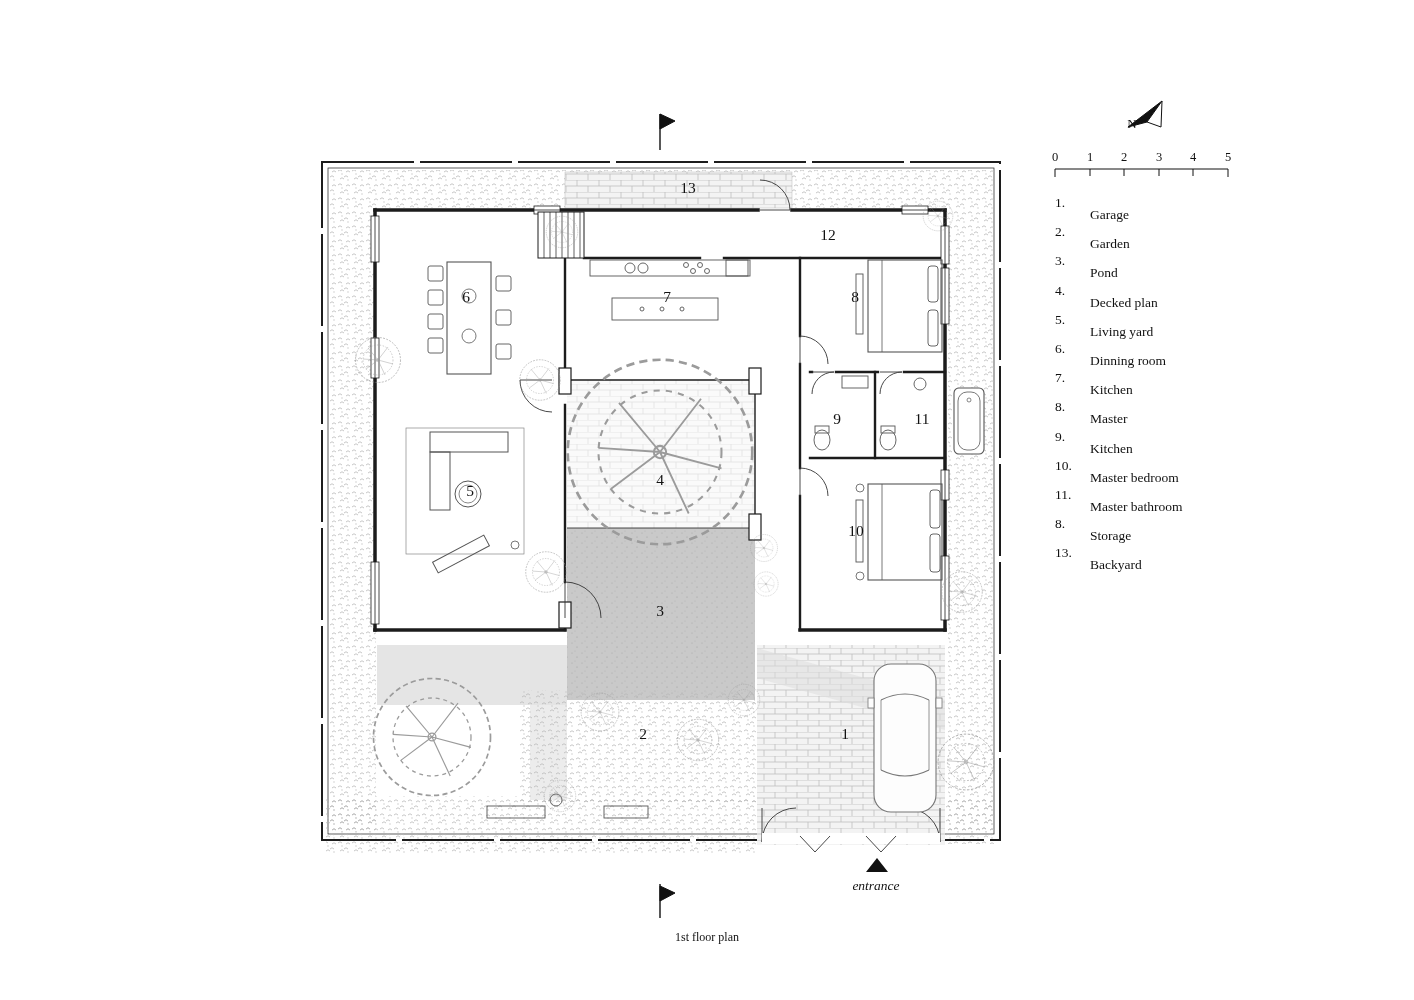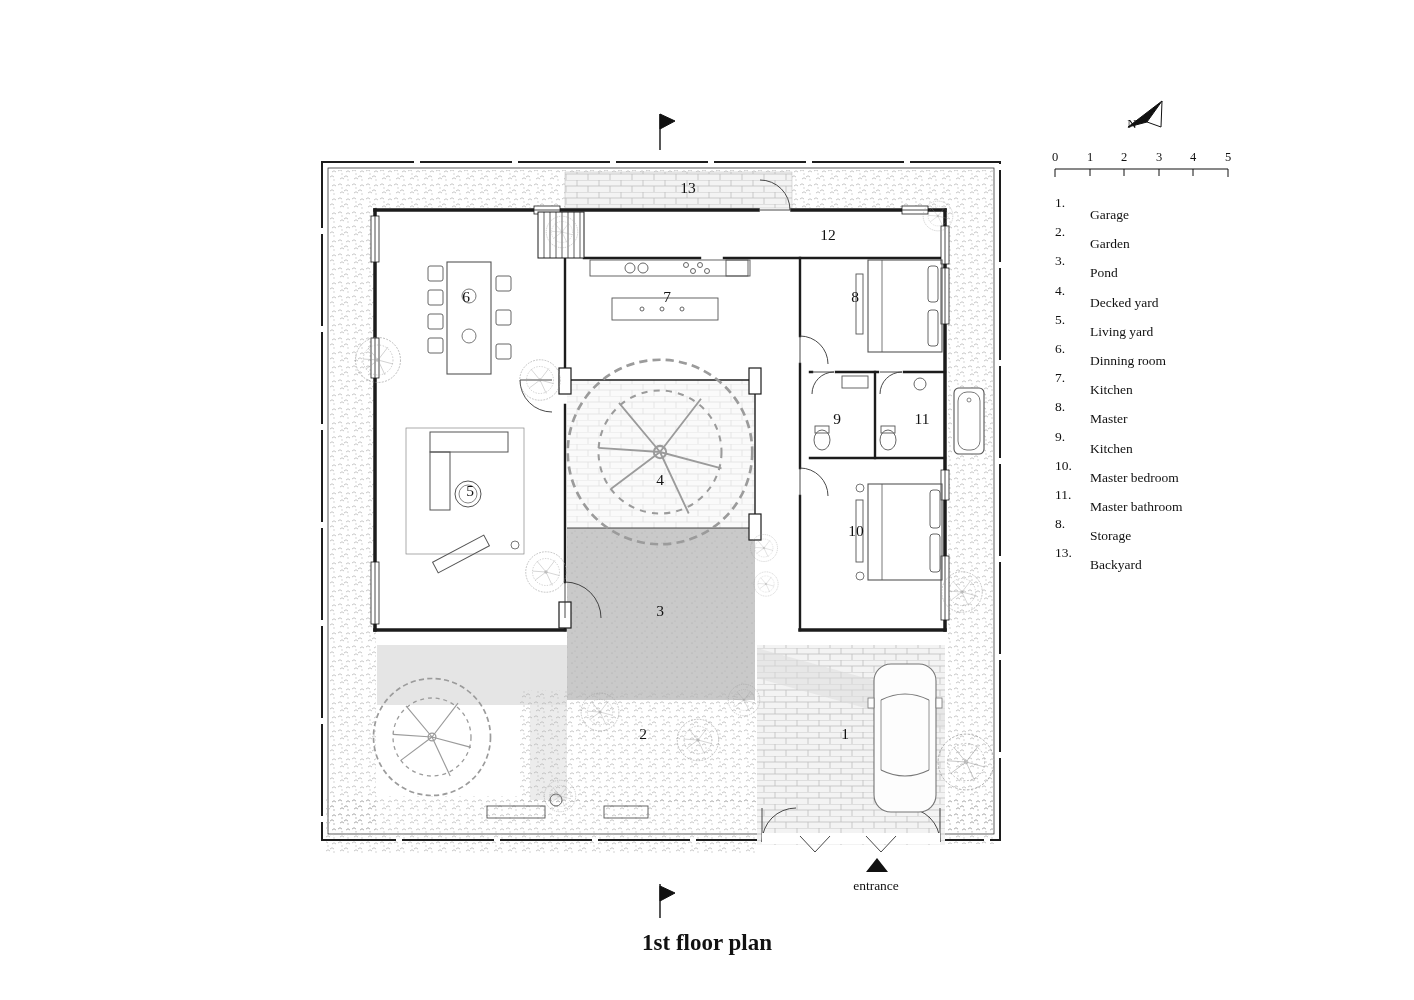--- a/index.html
+++ b/index.html
@@ -7,23 +7,23 @@
           font-family:"Liberation Serif", serif;color:#111;}
   #plan-svg{position:absolute;left:0;top:0;}
   .rlabel{font:15.5px "Liberation Serif", serif;fill:#111;text-anchor:middle;}
   .snum{font:12.5px "Liberation Serif", serif;fill:#111;text-anchor:middle;}
   .nlabel{font:13px "Liberation Serif", serif;fill:#111;text-anchor:middle;}
   .legend{position:absolute;left:1055px;top:194px;width:220px;}
   .legend-row{display:flex;font-size:13.5px;line-height:17.2px;}
   .legend-num{width:35px;flex:0 0 35px;}
   .legend-label{flex:1;margin-top:12px;}
   .title{position:absolute;left:557px;top:930px;width:300px;text-align:center;
-         font-size:23px;font-weight:bold;}
+         font-size:12px;font-weight:normal;}
   .entrance-label{position:absolute;left:776px;top:878px;width:200px;text-align:center;
-         font-size:13.5px;}
+         font-size:13.5px;font-style:italic;}
 </style>
 </head>
 <body>
 
 <div id="canvas">
 
 <svg id="plan-svg" width="1414" height="1000" viewBox="0 0 1414 1000">
   <defs>
     <pattern id="foliage" width="14" height="14" patternUnits="userSpaceOnUse">
       <path d="M2 3 q2 -2.5 4 0 M8 9 q2 -2.5 4 0 M4 11 q2 -2.5 4 0 M10 4 q2 -2.5 4 0" stroke="#b9b9b9" fill="none" stroke-width="0.8"></path>
@@ -324,21 +324,21 @@
   <div class="legend-row">
     <span class="legend-num">2.</span>
     <span class="legend-label">Garden</span>
   </div>
   <div class="legend-row">
     <span class="legend-num">3.</span>
     <span class="legend-label">Pond</span>
   </div>
   <div class="legend-row">
     <span class="legend-num">4.</span>
-    <span class="legend-label">Decked yard</span>
+    <span class="legend-label">Decked plan</span>
   </div>
   <div class="legend-row">
     <span class="legend-num">5.</span>
     <span class="legend-label">Living yard</span>
   </div>
   <div class="legend-row">
     <span class="legend-num">6.</span>
     <span class="legend-label">Dinning room</span>
   </div>
   <div class="legend-row">

